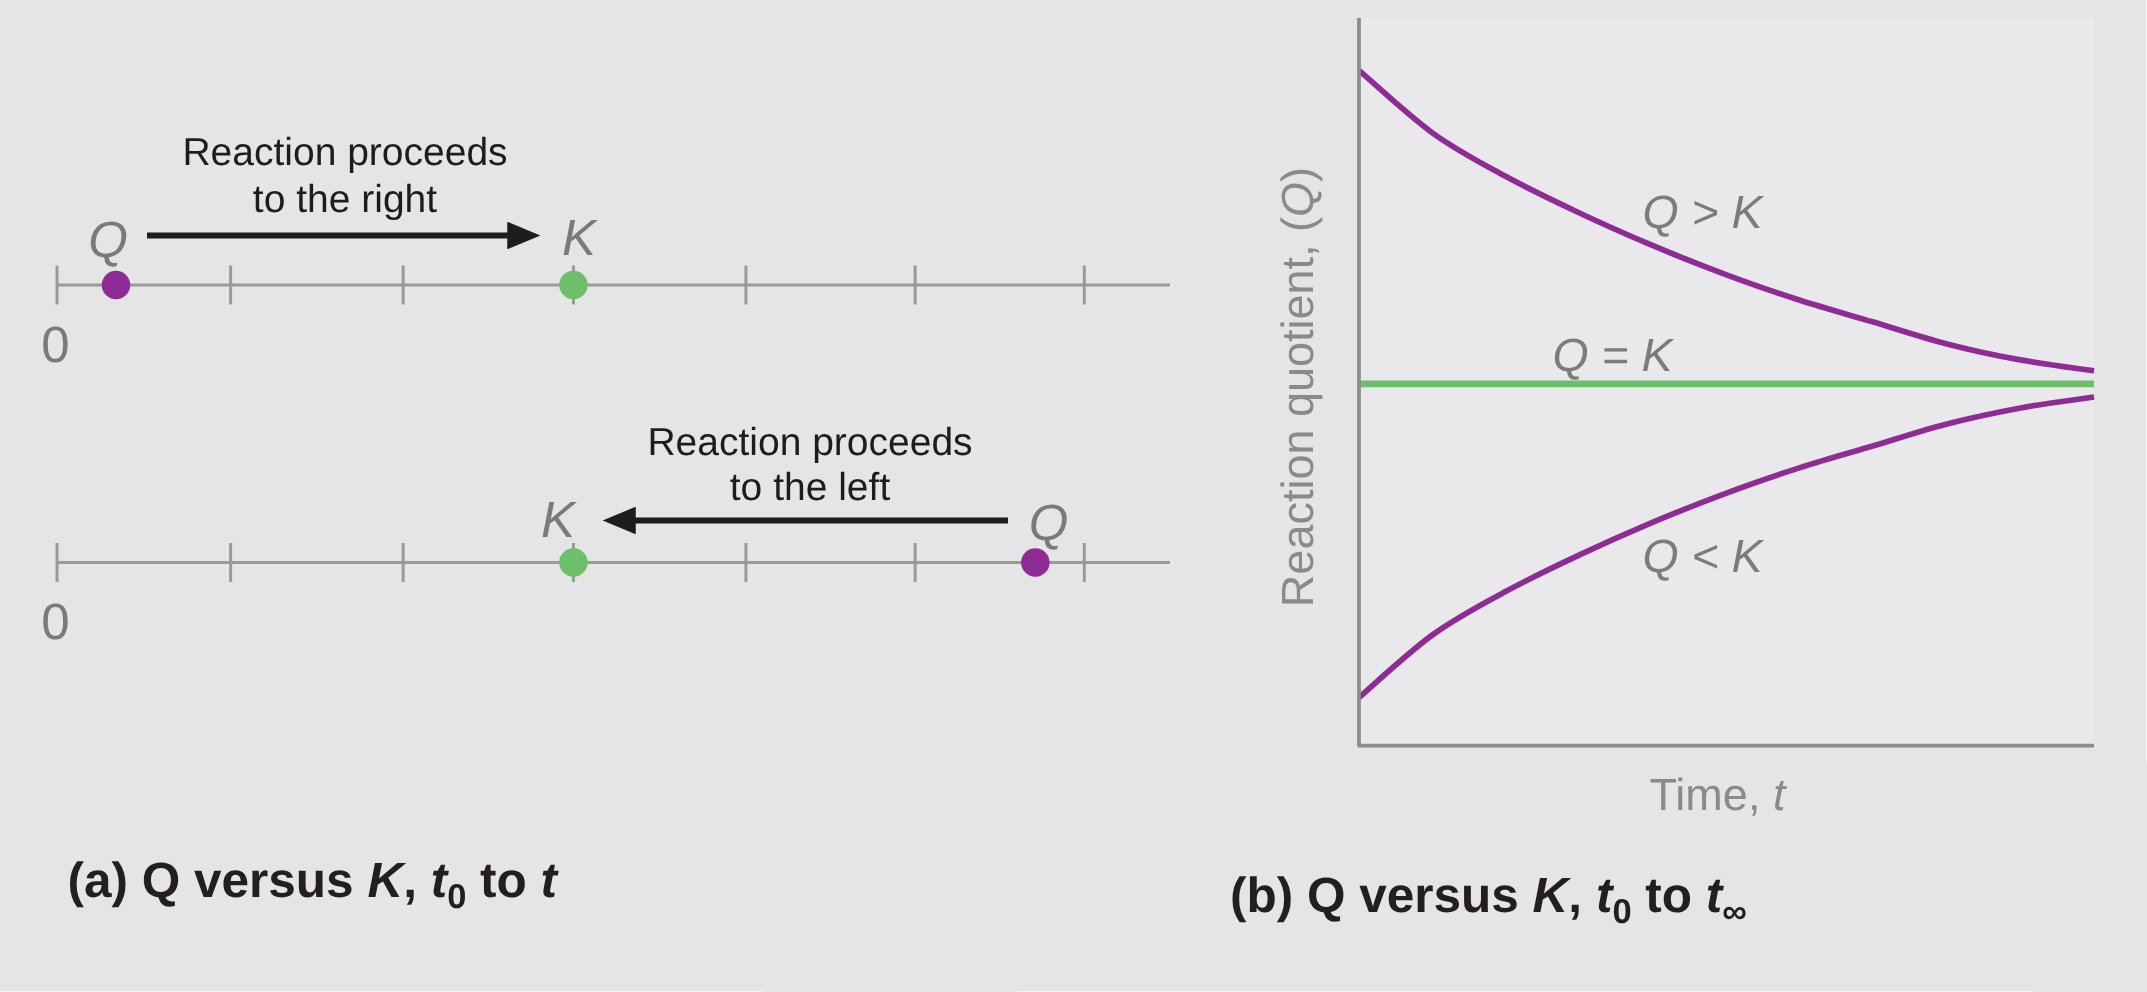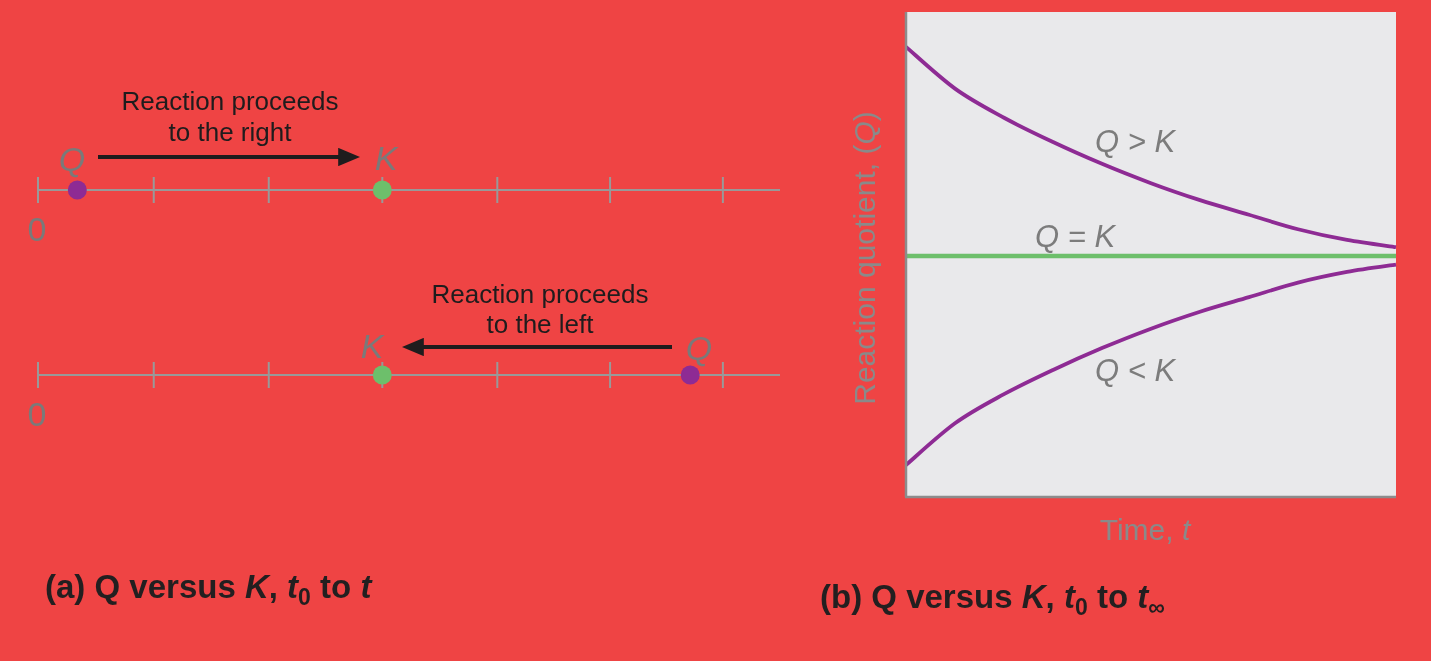--- a/index.html
+++ b/index.html
@@ -1,16 +1,16 @@
 <!DOCTYPE html>
 <html><head>
 <meta charset="utf-8">
 <style>
   html,body { margin:0; padding:0; background:#ffffff; }
-  .canvas { position:relative; width:1431px; height:661px; background:#ef4444; overflow:hidden;
+  .canvas { position:relative; width:1431px; height:661px; background:#e5e5e5; overflow:hidden;
             font-family:"Liberation Sans", sans-serif; }
   svg { position:absolute; top:0; }
   #panel-a { left:0; }
   #panel-b { left:820px; }
   text { font-family:"Liberation Sans", sans-serif; }
   .arrow-caption { font-size:26px; fill:#1f1c1d; text-anchor:middle; }
   .axis-letter  { font-size:34px; font-style:italic; fill:#7a7a7a; text-anchor:middle; }
   .zero-label   { font-size:34px; fill:#7a7a7a; text-anchor:middle; }
   .caption      { font-size:33px; font-weight:bold; fill:#231f20; }
   .caption .sub { font-size:23px; font-weight:bold; }

